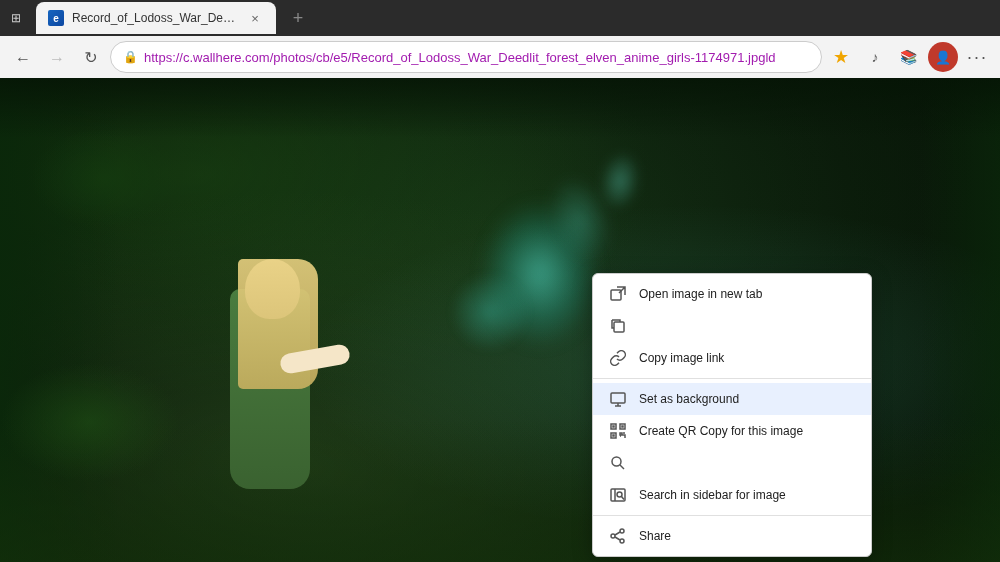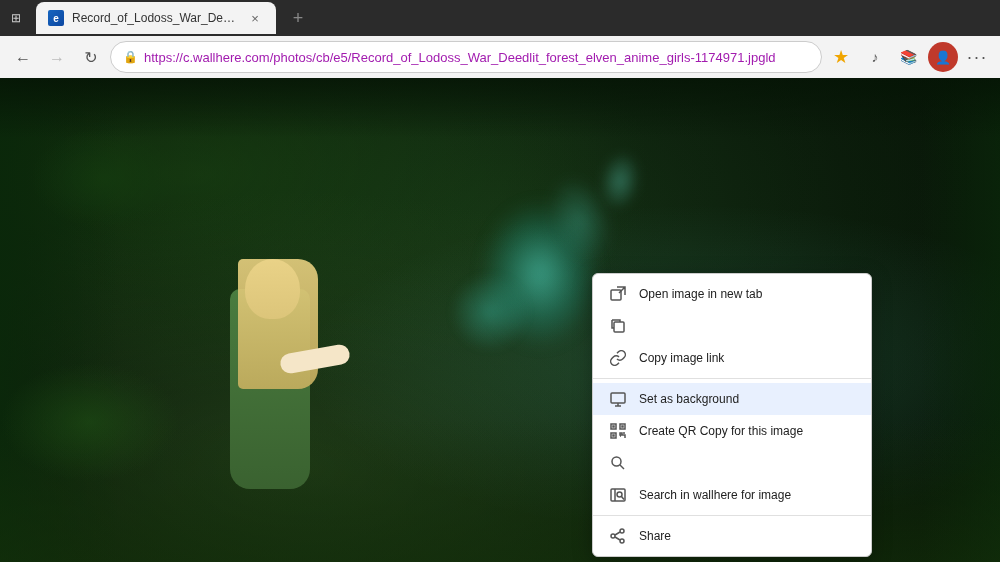--- a/index.html
+++ b/index.html
@@ -397,21 +397,21 @@
             </div>
             <div class="menu-item">
               <div class="menu-icon">
                 <svg width="16" height="16" viewBox="0 0 16 16" fill="none" stroke="#555" stroke-width="1.5">
                   <rect x="1" y="2" width="14" height="12" rx="1"></rect>
                   <path d="M5 2v12"></path>
                   <circle cx="9.5" cy="7.5" r="2.5"></circle>
                   <path d="M11.5 9.5l2.5 3"></path>
                 </svg>
               </div>
-              <span class="menu-label">Search in wallhere for image</span>
+              <span class="menu-label">Search in sidebar for image</span>
             </div>
             <div class="menu-divider"></div>
             <div class="menu-item">
               <div class="menu-icon">
                 <svg width="16" height="16" viewBox="0 0 16 16" fill="none" stroke="#555" stroke-width="1.5">
                   <circle cx="12" cy="3" r="2"></circle>
                   <circle cx="3" cy="8" r="2"></circle>
                   <circle cx="12" cy="13" r="2"></circle>
                   <path d="M5 7l5-3M5 9l5 3"></path>
                 </svg>

